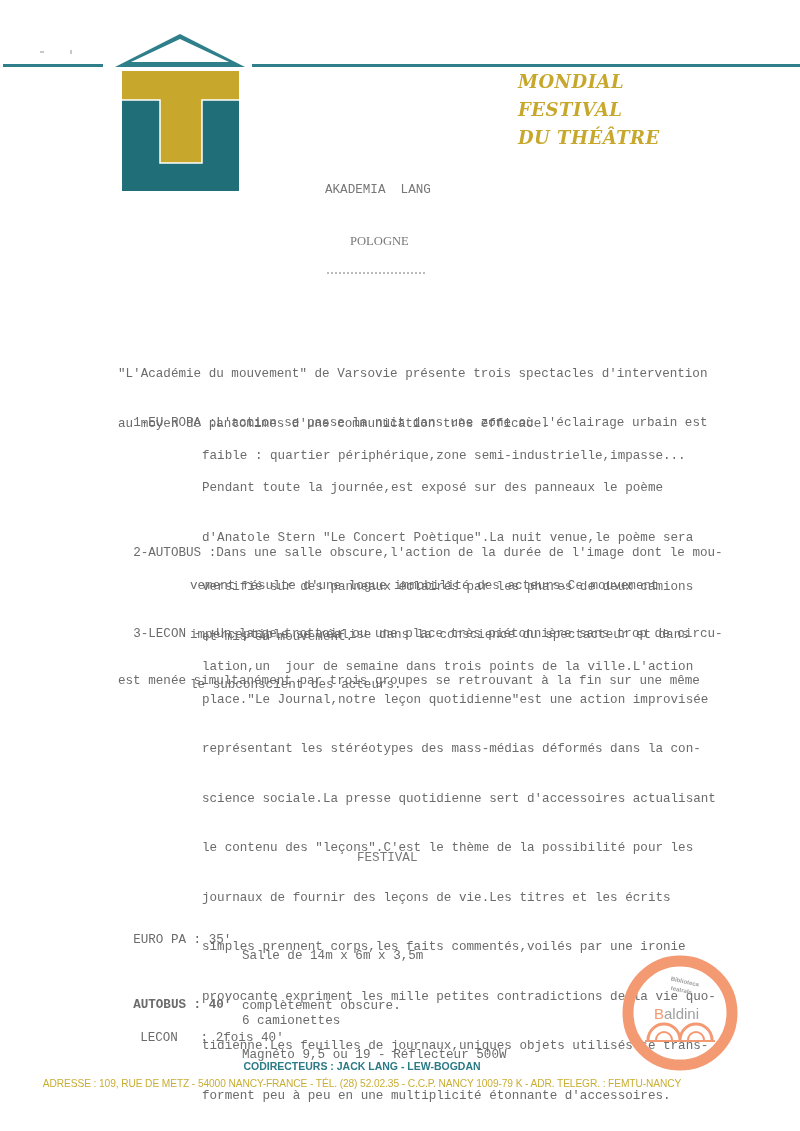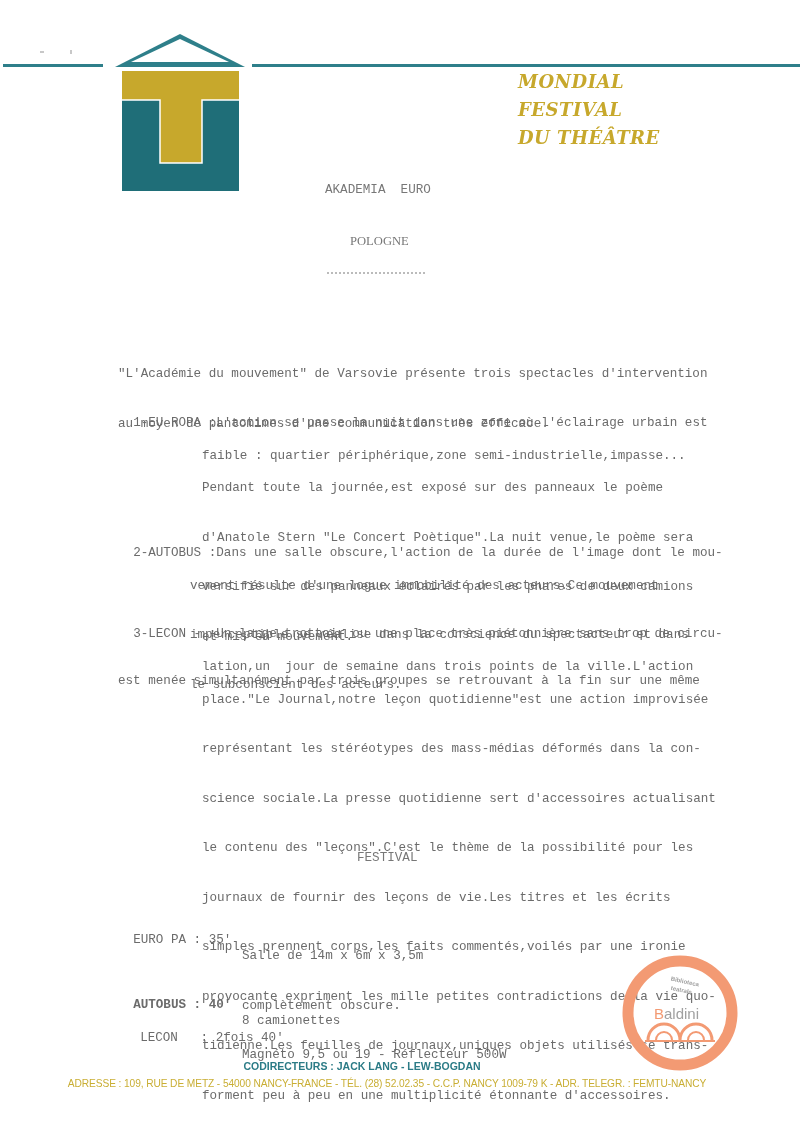--- a/index.html
+++ b/index.html
@@ -49,21 +49,21 @@
   <rect x="45" y="37" width="42" height="92" fill="#c7a82c"></rect>
   <path d="M7,66 L45,66 L45,129 L87,129 L87,66 L124,66" fill="none" stroke="#ffffff" stroke-width="1.5"></path>
 </svg>
 
 <div class="festival">
   <div>MONDIAL</div>
   <div>FESTIVAL</div>
   <div>DU THÉÂTRE</div>
 </div>
 
-<div class="center-head" style="left:325px; top:183px;">AKADEMIA  EURO</div>
+<div class="center-head" style="left:325px; top:183px;">AKADEMIA  LANG</div>
 <div class="center-head" style="left:350px; top:234px;font-family:Liberation Serif, serif;">POLOGNE</div>
 <div class="dots"></div>
 
 <div class="abs tw" style="left:118px; top:333px;">
   <div>"L'Académie du mouvement" de Varsovie présente trois spectacles d'intervention</div>
   <div>au moyen de pantomimes d'une communication très efficace.</div>
 </div>
 
 <div class="abs tw" style="left:118px; top:398px;">
   <span>1-EU ROPA :</span><span>L'action se passe la nuit dans une zone où l'éclairage urbain est</span>
@@ -115,34 +115,34 @@
 </div>
 <div class="abs tw" style="left:242px; top:915px;">
   <div>Salle de 14m x 6m x 3,5m</div>
   <div>complètement obscure.</div>
   <div>Magnéto 9,5 ou 19 - Réflecteur 500W</div>
 </div>
 <div class="abs tw" style="left:118px; top:980px;font-weight:bold;">
   <span>AUTOBUS : 40'</span>
 </div>
 <div class="abs tw" style="left:242px; top:980px;">
-  <div>8 camionettes</div>
+  <div>6 camionettes</div>
 </div>
 <div class="abs tw" style="left:125px; top:1013px;">
   <span>LECON   : 2fois 40'</span>
 </div>
 
 <svg class="stamp" viewBox="0 0 118 118">
   <circle cx="59" cy="59" r="52" fill="none" stroke="#f39a73" stroke-width="11"></circle>
   <g transform="rotate(12 65 35)">
     <text x="48" y="30" font-family="Liberation Sans, sans-serif" font-size="6" fill="#a0a0a0" font-weight="bold">Biblioteca</text>
     <text x="50" y="39" font-family="Liberation Sans, sans-serif" font-size="6" fill="#a0a0a0" font-weight="bold">teatrale</text>
   </g>
   <text x="33" y="65" font-family="Liberation Sans, sans-serif" font-size="15" fill="#f39a73">B</text>
   <text x="43" y="65" font-family="Liberation Sans, sans-serif" font-size="15" fill="#a0a0a0">aldini</text>
   <path d="M27,86 A16,16 0 0 1 59,86 M59,86 A16,16 0 0 1 91,86" fill="none" stroke="#f39a73" stroke-width="3"></path>
   <path d="M35,86 A8,8 0 0 1 51,86 M67,86 A8,8 0 0 1 83,86" fill="none" stroke="#f39a73" stroke-width="2"></path>
   <line x1="24" y1="87" x2="94" y2="87" stroke="#f39a73" stroke-width="2"></line>
 </svg>
 
 <div class="footer-line teal" style="top:1060px; font-size:10.5px;">CODIRECTEURS : JACK LANG - LEW-BOGDAN</div>
-<div class="footer-line gold" style="top:1078px; font-weight:normal; font-size:10.2px; letter-spacing:-0.1px;padding-left:25px;">ADRESSE : 109,  RUE DE METZ - 54000 NANCY-FRANCE - TÉL. (28) 52.02.35 - C.C.P. NANCY 1009-79 K - ADR. TELEGR. : FEMTU-NANCY</div>
+<div class="footer-line gold" style="top:1078px; font-weight:normal; font-size:10.2px; letter-spacing:-0.1px;">ADRESSE : 109,  RUE DE METZ - 54000 NANCY-FRANCE - TÉL. (28) 52.02.35 - C.C.P. NANCY 1009-79 K - ADR. TELEGR. : FEMTU-NANCY</div>
 <div class="footer-line gold" style="top:1138px; font-weight:normal; font-size:10.2px;padding-left:40px;">BOITE POSTALE 3373 - 54015 NANCY-CEDEX</div>
 
 </body></html>

